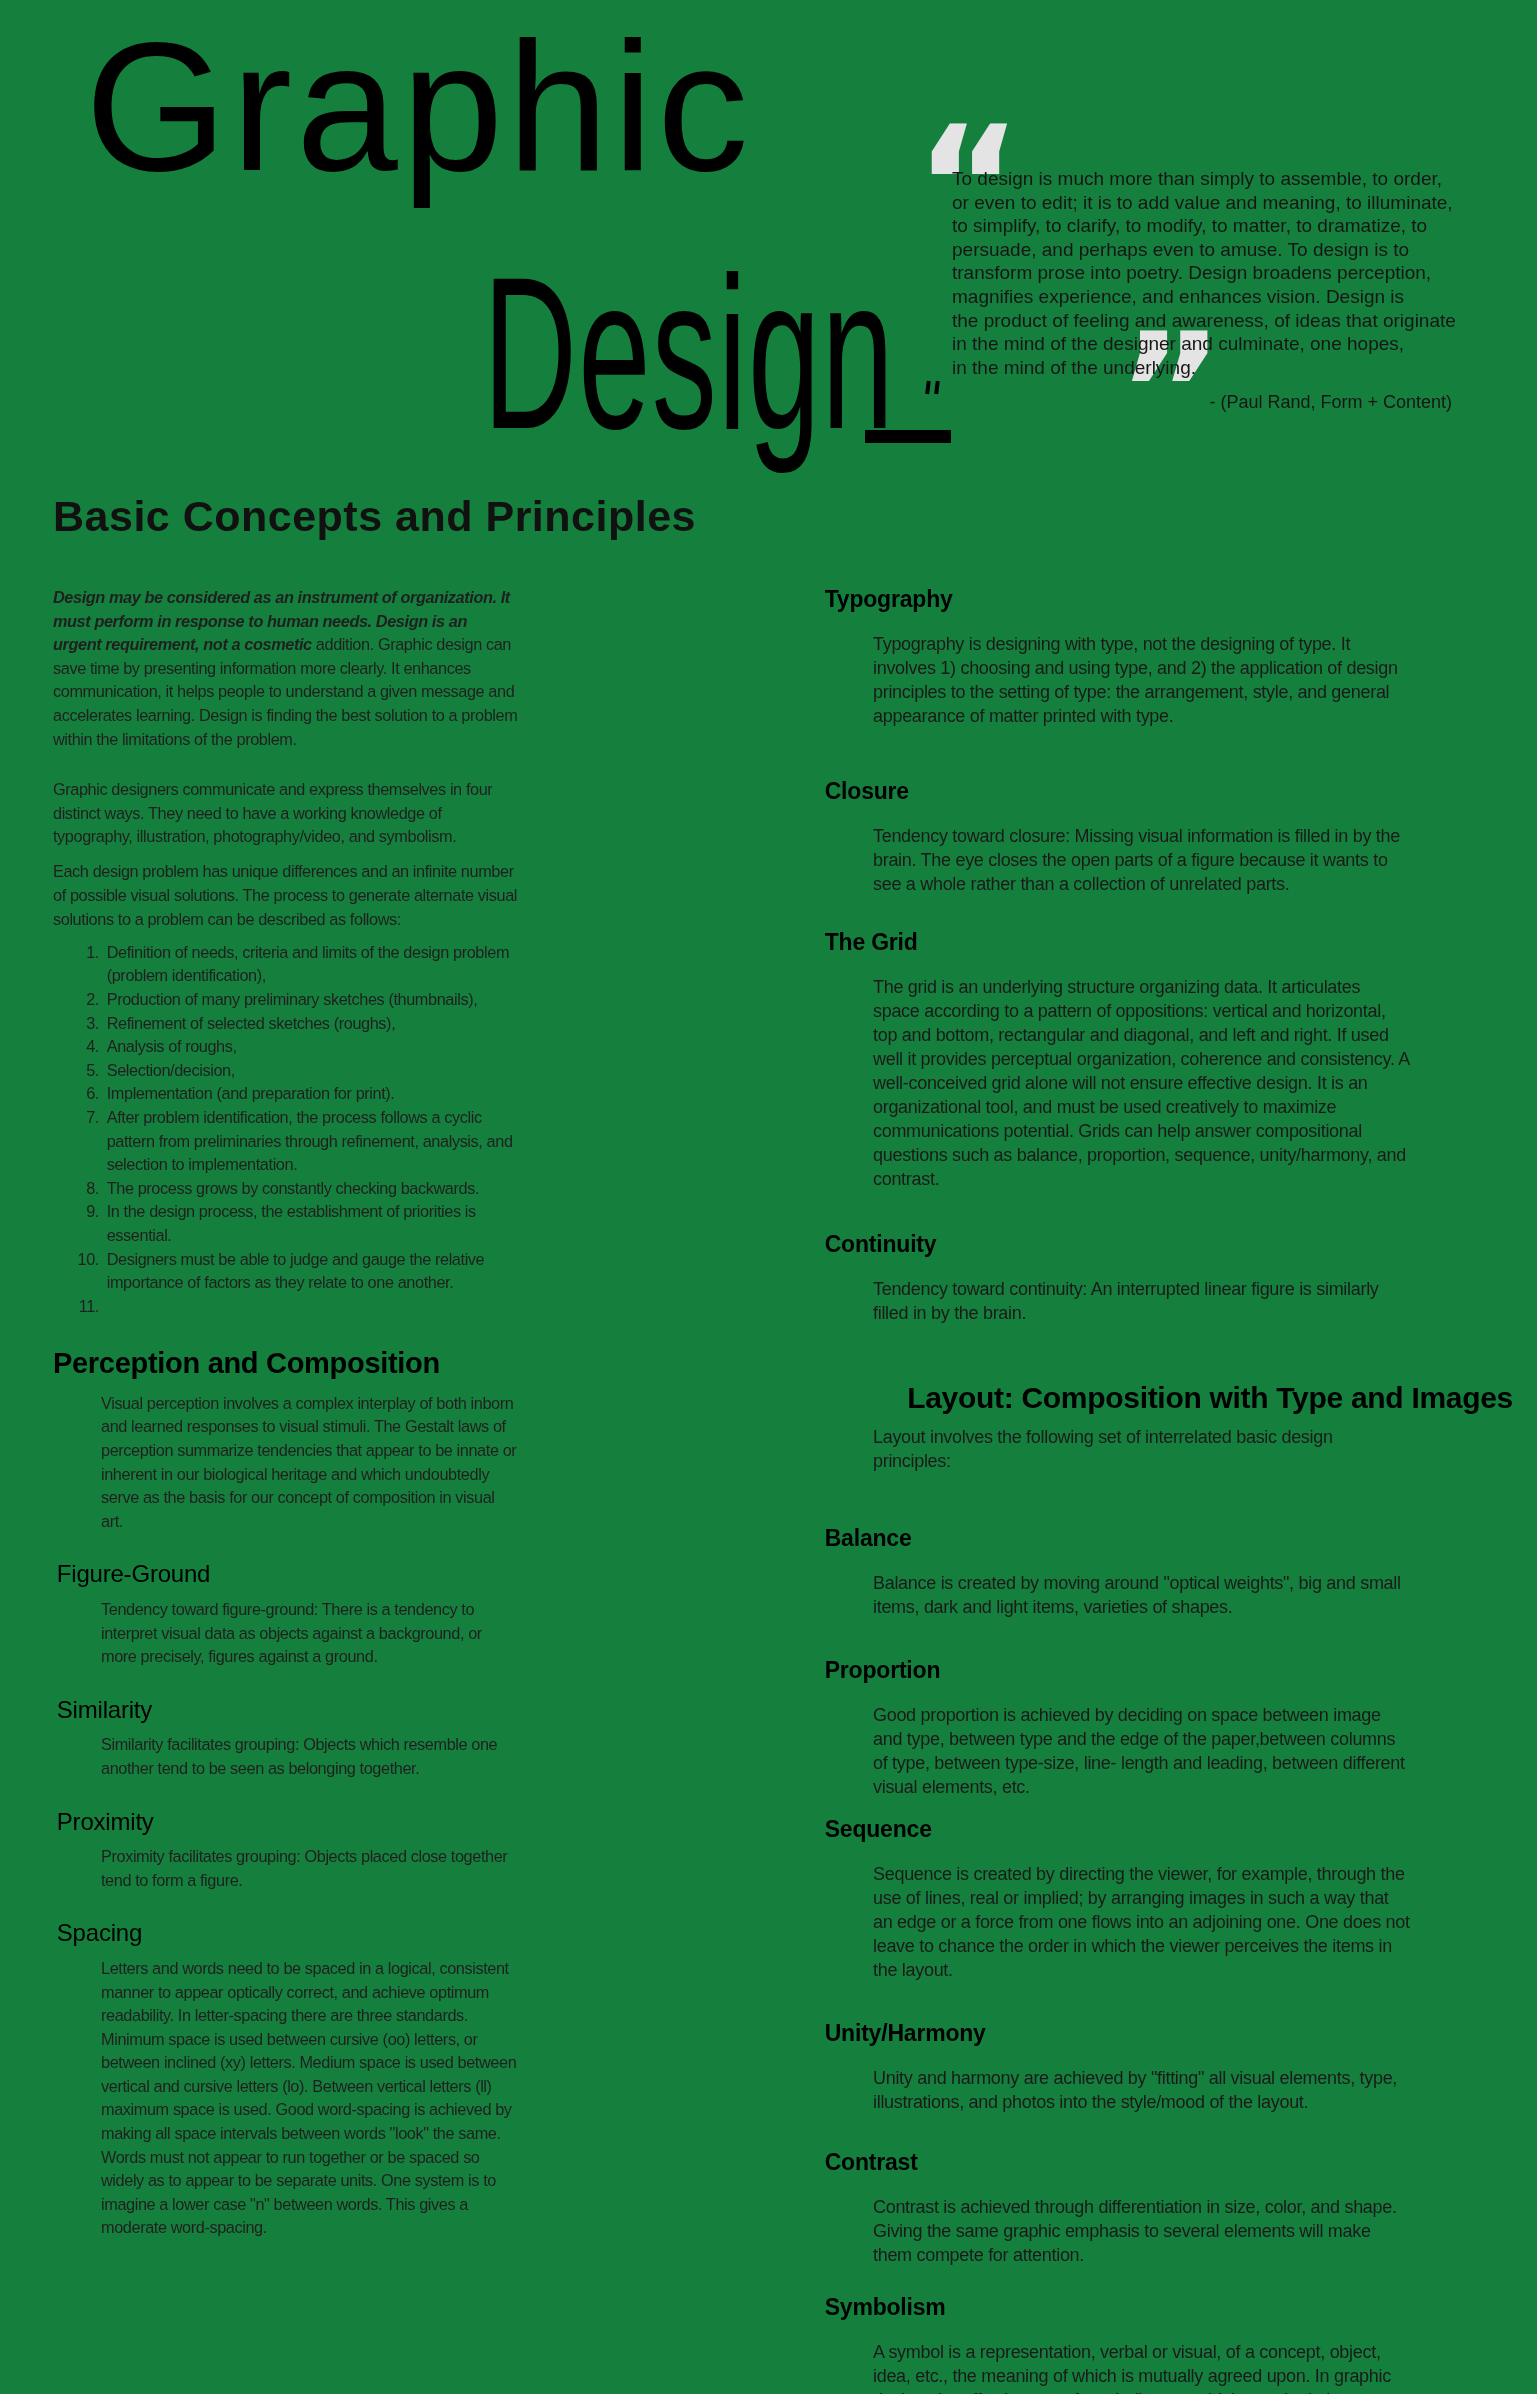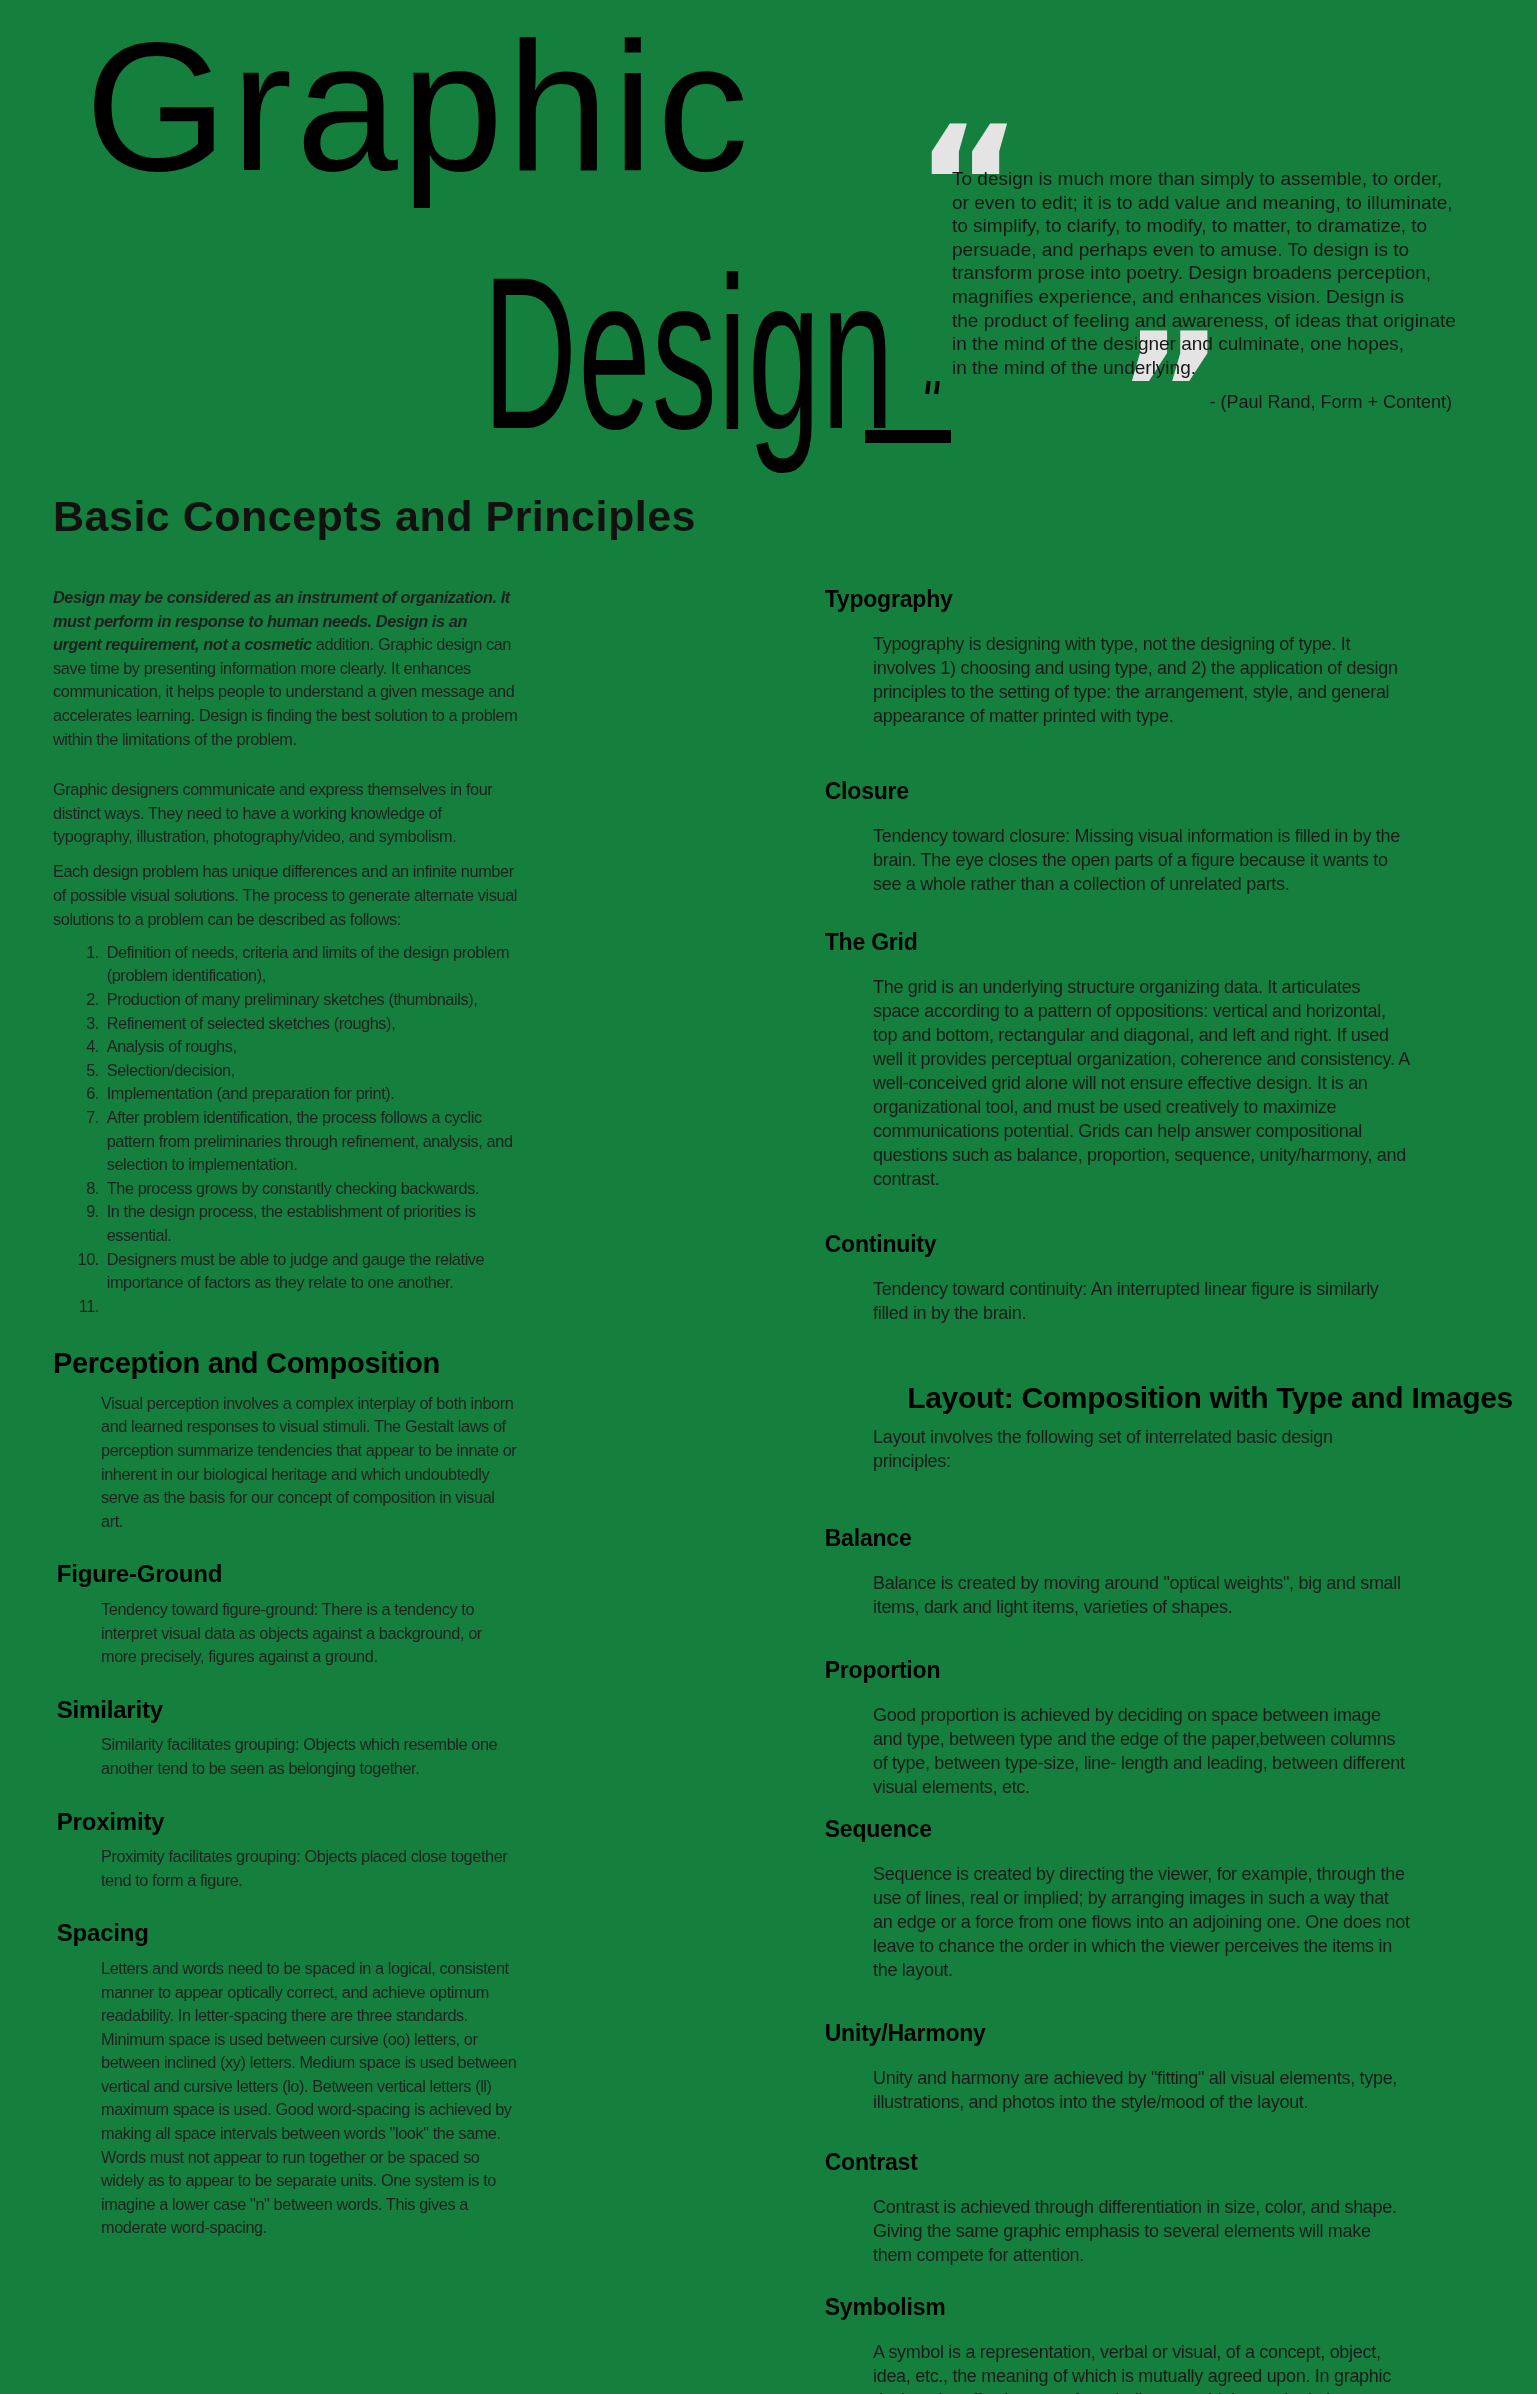--- a/index.html
+++ b/index.html
@@ -35,21 +35,21 @@
   .p2{margin-top:27px;}
   h2{font-size:29px;font-weight:bold;color:#000;margin:42px 0 0 0;letter-spacing:-0.3px;}
   .h2b{margin-top:29px;}
   .lead{margin-top:11.5px;}
   .olist{margin-top:9.6px;}
   .li{display:flex;font-size:16.3px;line-height:23.6px;letter-spacing:-0.4px;}
   .num{flex:0 0 46px;text-align:right;padding-right:7.7px;}
   .txt{flex:1;}
   .ind{padding-left:48px;margin-top:9.6px;}
   .perc{margin-top:11.5px;}
-  h3{font-size:24px;font-weight:bold;color:#000;margin:27px 0 0 3.8px;letter-spacing:-0.2px;}
+  h3{font-size:24px;font-weight:normal;color:#000;margin:27px 0 0 3.8px;letter-spacing:-0.2px;}
   
   .rh{font-size:23px;font-weight:bold;color:#000;margin:0 0 0 7.7px;letter-spacing:-0.2px;}
   .rbody{font-size:18px;line-height:24px;letter-spacing:-0.3px;margin:19px 0 0 0;
          padding-left:56px;width:538px;color:#1a1a1a;}
   .h2r{font-size:30px;font-weight:bold;color:#000;margin:56px 0 0 0;letter-spacing:-0.3px;text-align:right;}
   .lead2{margin-top:9.6px;}
   .mt52{margin-top:50px;} .mt34{margin-top:33px;} .mt42{margin-top:40px;}
   .mt54{margin-top:52px;} .mt40{margin-top:38px;} .mt18{margin-top:17.3px;}
   .mt36{margin-top:35px;} .mt28{margin-top:27px;}
 </style>

